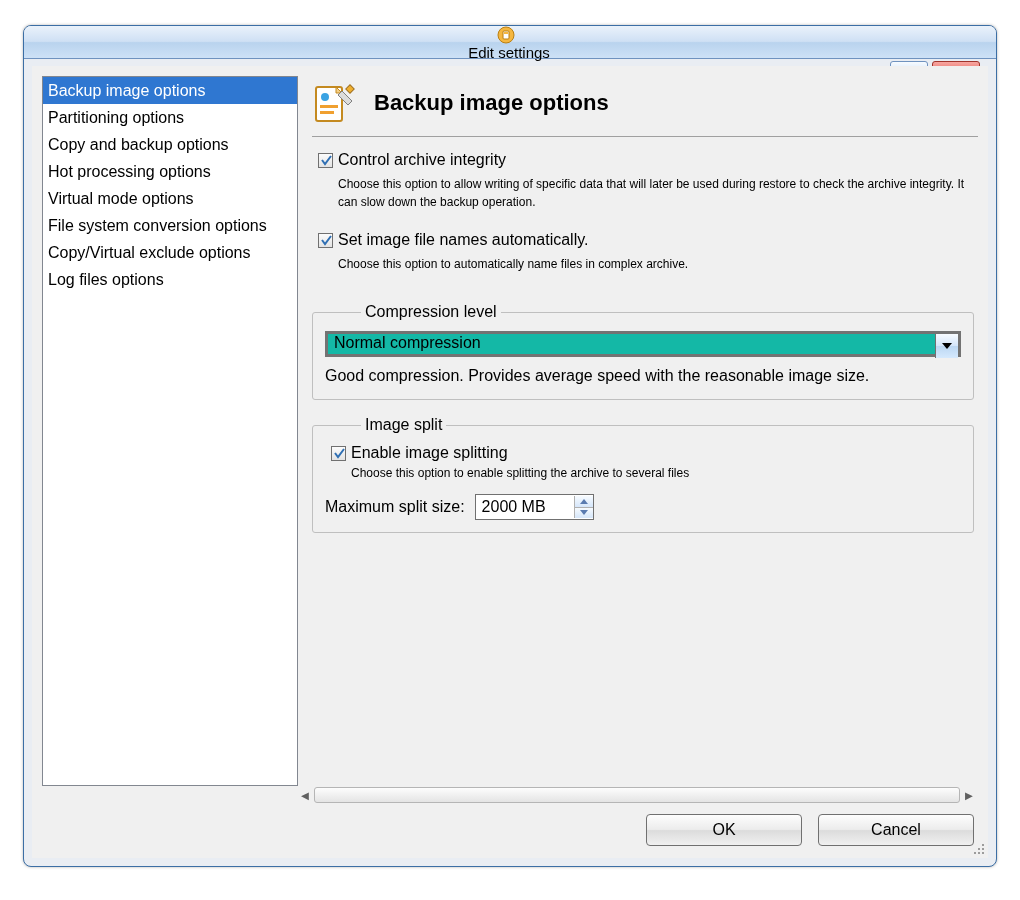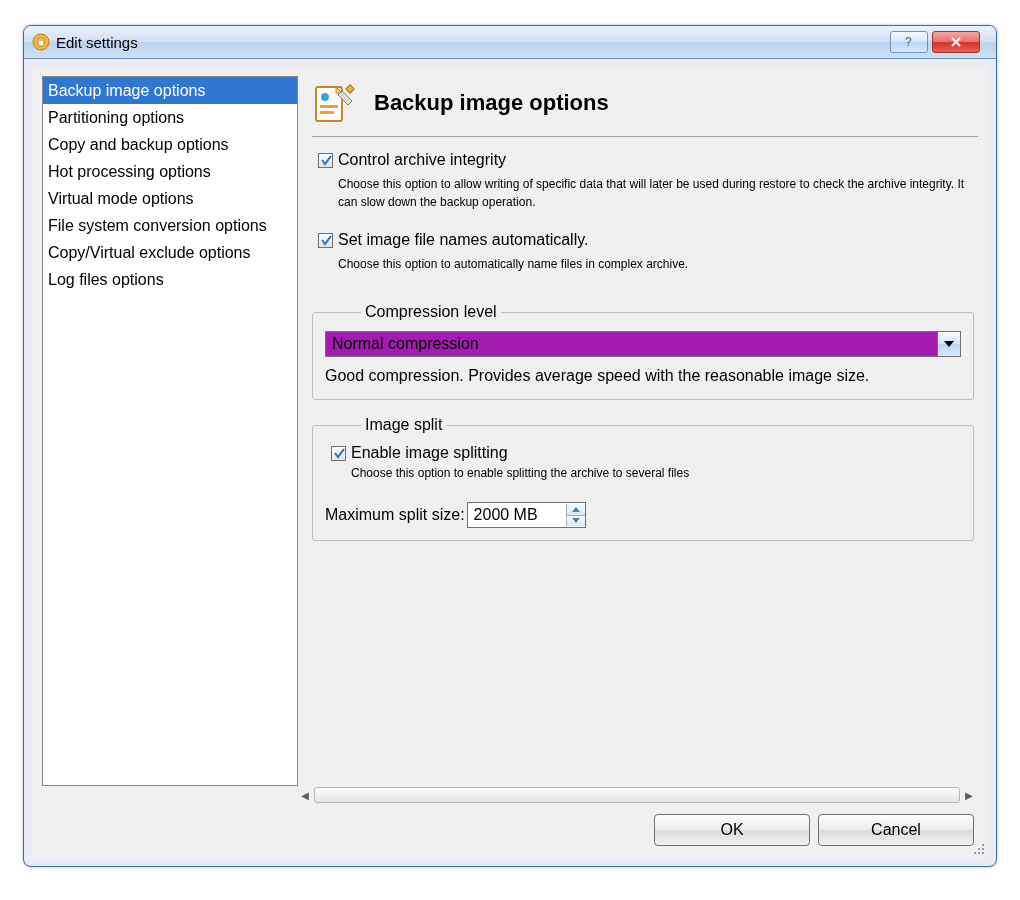--- a/index.html
+++ b/index.html
@@ -25,20 +25,21 @@
     overflow: hidden;
     box-sizing: border-box;
   }
   .titlebar {
     height: 32px;
     background: linear-gradient(to bottom, #eaf2fb 0%, #cfe0f4 48%, #b9d3ee 52%, #cde1f6 100%);
     display: flex;
     align-items: center;
     padding: 0 16px 0 8px;
     border-bottom: 1px solid #6f92bf;
+    flex-direction: column;
   }
   .titlebar .title-text {
     margin-left: 6px;
     font-size: 15px;
     color: #000;
   }
   .title-icon svg { display:block; }
   .title-buttons {
     margin-left: auto;
     display: flex;
@@ -158,24 +159,24 @@
     margin: 6px 4px 16px 0;
     padding: 10px 12px 12px 12px;
   }
   legend {
     font-size: 16px;
     padding: 0 4px;
     margin-left: 36px;
   }
   .dropdown {
     display: flex;
-    border: 1px solid #737373;
-    background: #a21caf;
+    border: 3px solid #737373;
+    background: #14b8a6;
     height: 26px;
-    align-items: center;
+    align-items: flex-start;
     width: 100%;
     box-sizing: border-box;
   }
   .dropdown .dd-text {
     flex: 1;
     padding: 0 6px;
     font-size: 16px;
   }
   .dropdown .dd-btn {
     width: 22px;
@@ -187,22 +188,22 @@
     justify-content: center;
   }
   .fs-desc {
     font-size: 16px;
     margin-top: 8px;
     line-height: 22px;
   }
   .split-row {
     display: flex;
     align-items: center;
-    gap: 2px;
-    margin-top: 20px;
+    gap: 10px;
+    margin-top: 12px;
   }
   .split-label { font-size:16px; }
   .spinbox {
     display: flex;
     border: 1px solid #707070;
     background: #fff;
     height: 24px;
     align-items: center;
   }
   .spinbox .sp-text {
@@ -246,21 +247,21 @@
     border:1px solid #b5b5b5;
     border-radius: 3px;
     background: linear-gradient(to bottom,#fdfdfd,#e4e4e4);
     box-sizing:border-box;
   }
   .button-row {
     position: absolute;
     right: 14px;
     bottom: 12px;
     display: flex;
-    gap: 8px;
+    gap: 16px;
   }
   .btn {
     min-width: 118px;
     height: 30px;
     border: 1px solid #707070;
     border-radius: 4px;
     background: linear-gradient(to bottom,#fdfdfd 0%, #ececec 48%, #dcdcdc 52%, #f0f0f0 100%);
     display:flex;
     align-items:center;
     justify-content:center;

